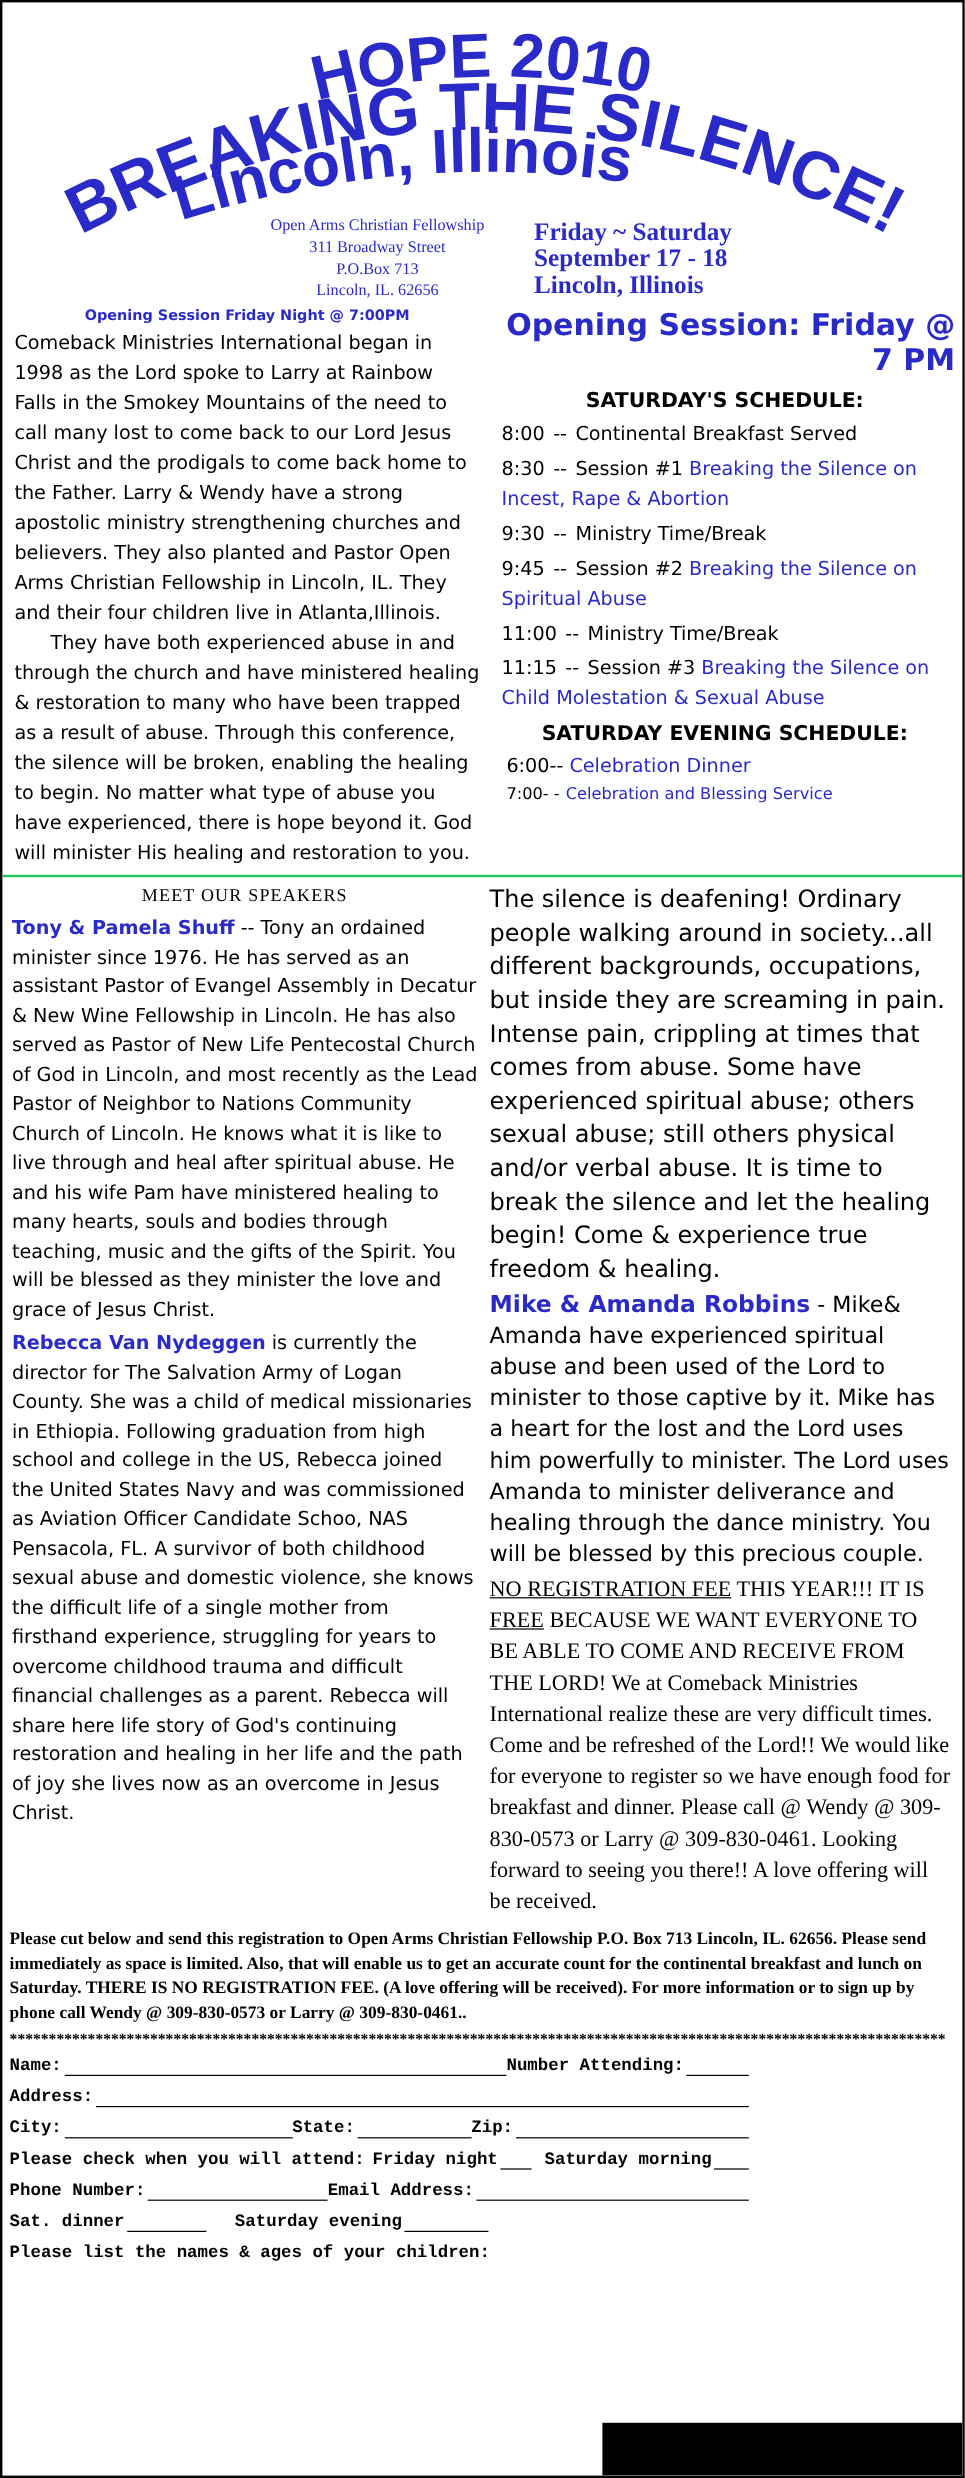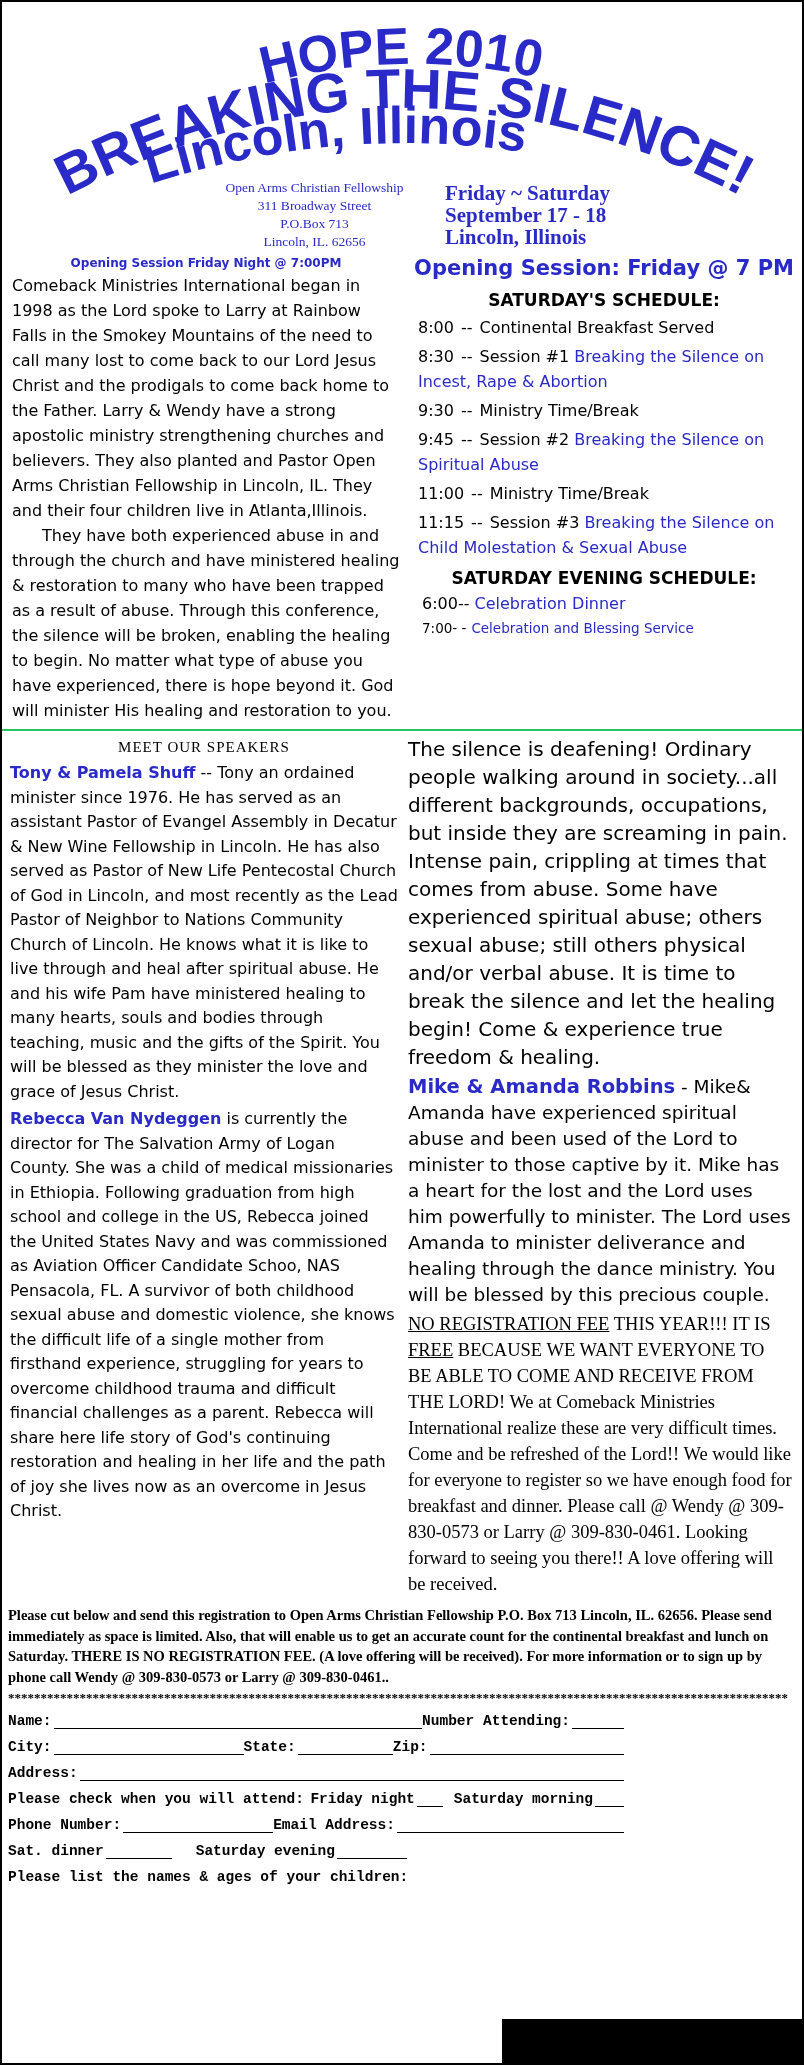--- a/index.html
+++ b/index.html
@@ -26,21 +26,21 @@
     color:#2a2ac8; font-family:"Liberation Serif", serif; font-size:21px; font-weight:bold; line-height:22px;
   }
 
   
   .top-cols { display:flex; padding:2px 4px 6px 4px; }
   .col-left  { width:400px; padding:0 6px 0 6px; }
   .col-right { width:392px; padding:0 2px 0 6px; }
   .intro-heading { color:#2a2ac8; font-weight:bold; font-size:12px; text-align:center; margin-bottom:3px; }
   .intro-para { font-size:16px; line-height:25px; }
   .intro-para.indent { text-indent:30px; }
-  .sched-heading { color:#2a2ac8; font-weight:bold; font-size:21px; text-align:center; margin-bottom:10px; }
+  .sched-heading { color:#2a2ac8; font-weight:bold; font-size:25px; text-align:right; margin-bottom:10px; }
   .sat-title { font-weight:bold; font-size:17px; text-align:center; margin-bottom:5px; }
   .sched-item { font-size:16px; line-height:25px; margin-bottom:4px; padding-left:6px; }
   .sched-item .dash { margin:0 7px 0 7px; }
   .hl { color:#2a2ac8; }
   .hl { margin-left:5px; }
   .evening-title { font-weight:bold; font-size:17px; text-align:center; margin:8px 0 4px 0; }
   .evening-item { font-size:16px; line-height:24px; padding-left:10px; }
   .evening-item.small { font-size:13.5px; }
 
   
@@ -169,29 +169,29 @@
     <div class="stars">************************************************************************************************************************</div>
 
     <div class="form-rows">
       <div class="form-row">
         <span class="lbl">Name:</span>
         <span class="blank bflex"></span>
         <span class="lbl">Number Attending:</span>
         <span class="blank w52"></span>
       </div>
       <div class="form-row">
+        <span class="lbl">Address:</span>
+        <span class="blank bflex"></span>
+      </div>
+      <div class="form-row">
         <span class="lbl">City:</span>
         <span class="blank w190"></span>
         <span class="lbl">State:</span>
         <span class="blank w95"></span>
         <span class="lbl">Zip:</span>
-        <span class="blank bflex"></span>
-      </div>
-      <div class="form-row">
-        <span class="lbl">Address:</span>
         <span class="blank bflex"></span>
       </div>
       <div class="form-row">
         <span class="lbl">Please check when you will attend:</span>
         <span class="gap14"></span>
         <span class="lbl">Friday night</span>
         <span class="blank w55"></span>
         <span class="gap24"></span>
         <span class="lbl">Saturday morning</span>
         <span class="blank w62"></span>

